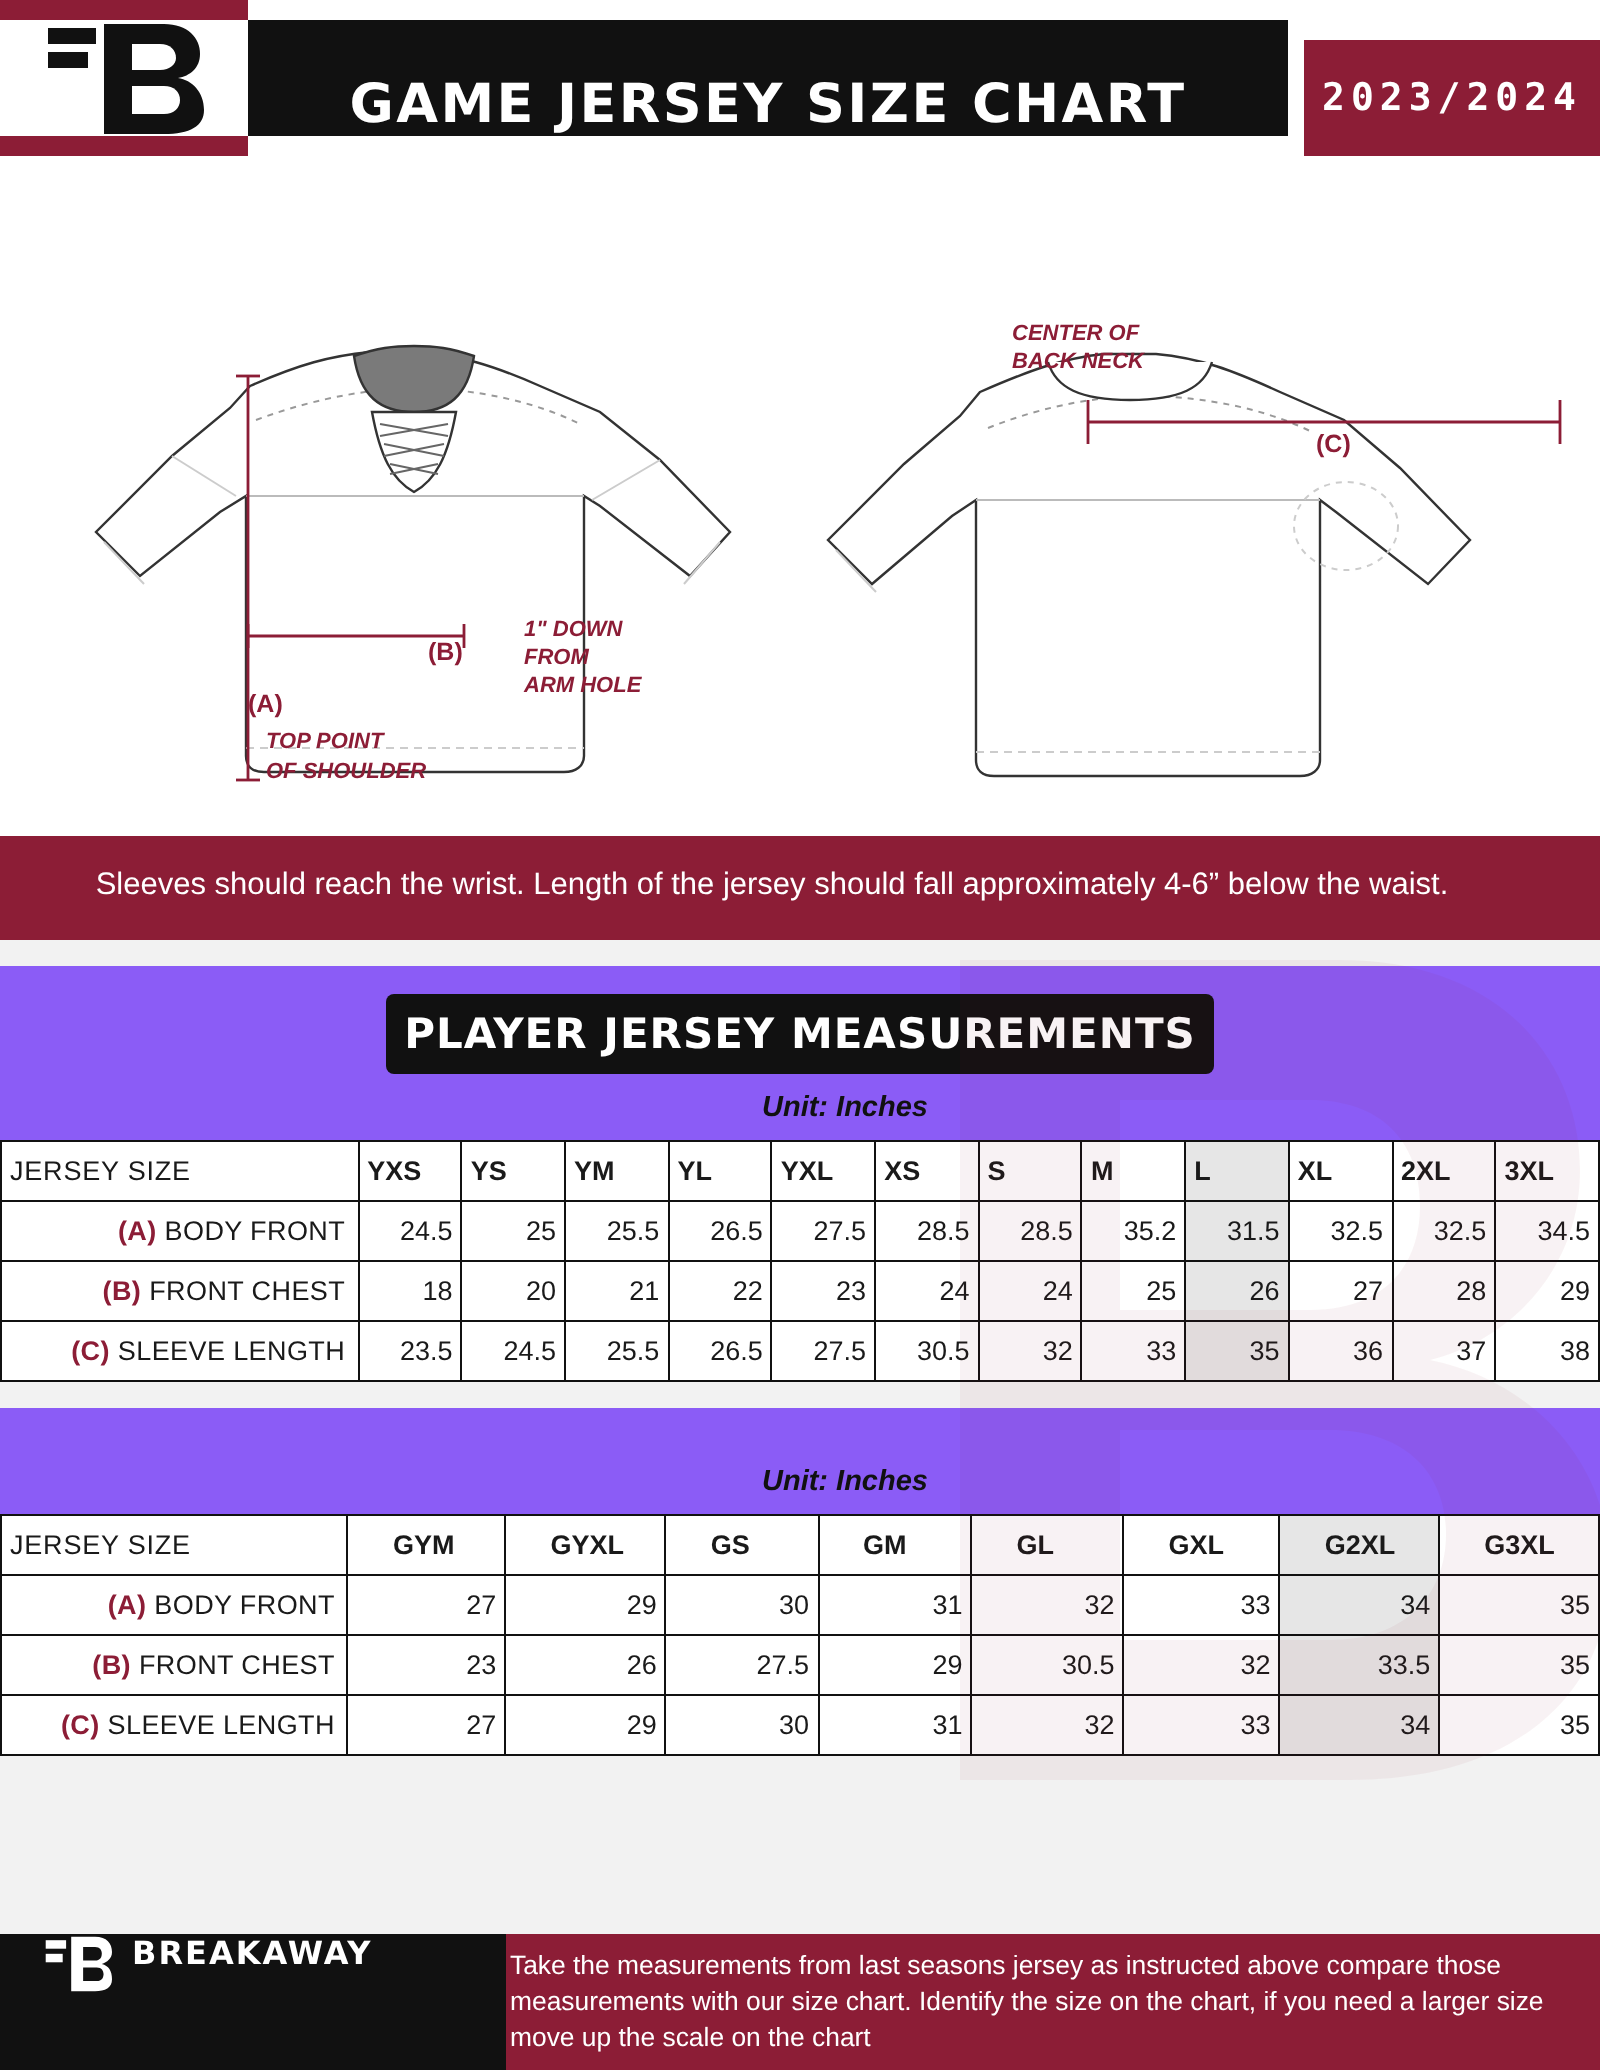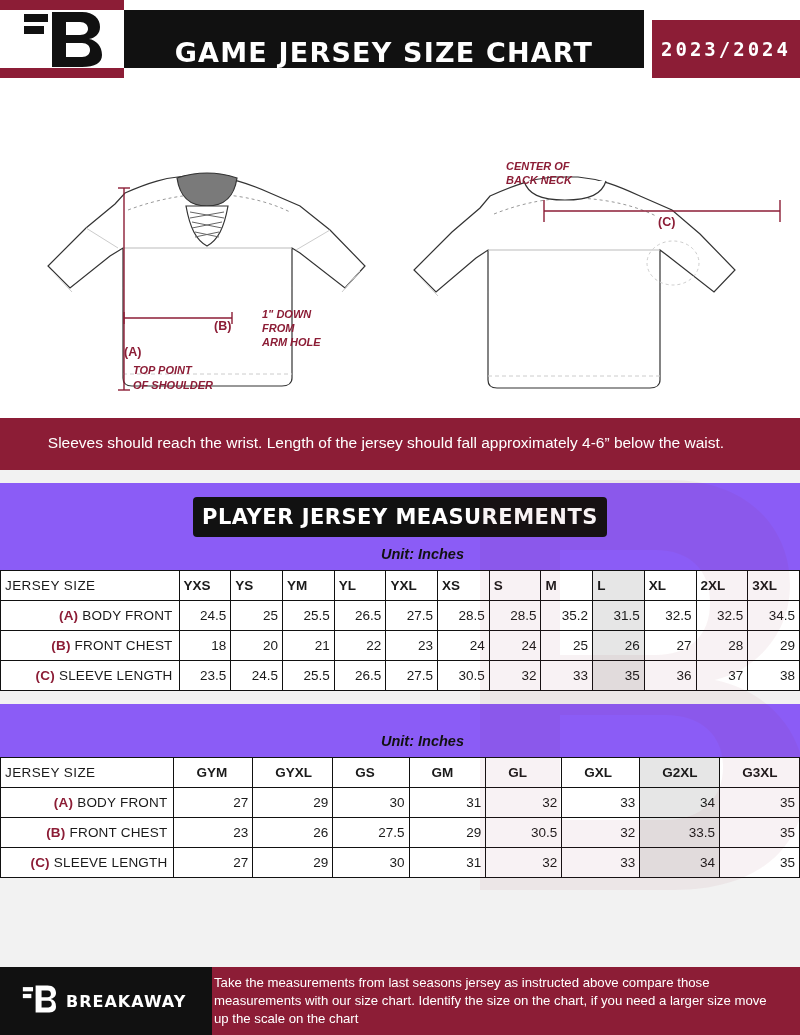--- a/index.html
+++ b/index.html
@@ -89,21 +89,21 @@
   
   #goalie-table .c-label{width:172px;}
   #goalie-table .c-size{width:58px;padding-left:22px;}
 
   
   .footer{
     position:absolute;left:0;bottom:0;width:800px;height:68px;
     display:flex;
   }
   .footer-left{
-    width:212px;background:#111111;display:flex;align-items:center;gap:10px;
+    width:253px;background:#111111;display:flex;align-items:flex-start;gap:10px;
     padding-left:22px;box-sizing:border-box;
   }
   .footer-left .bw{
     color:#ffffff;font-size:16px;font-weight:bold;letter-spacing:1px;
     font-family:"DejaVu Sans", sans-serif;
   }
   .footer-right{
     flex:1;background:#8c1d36;color:#ffffff;
     display:flex;align-items:center;
     padding:6px 16px 6px 2px;box-sizing:border-box;

